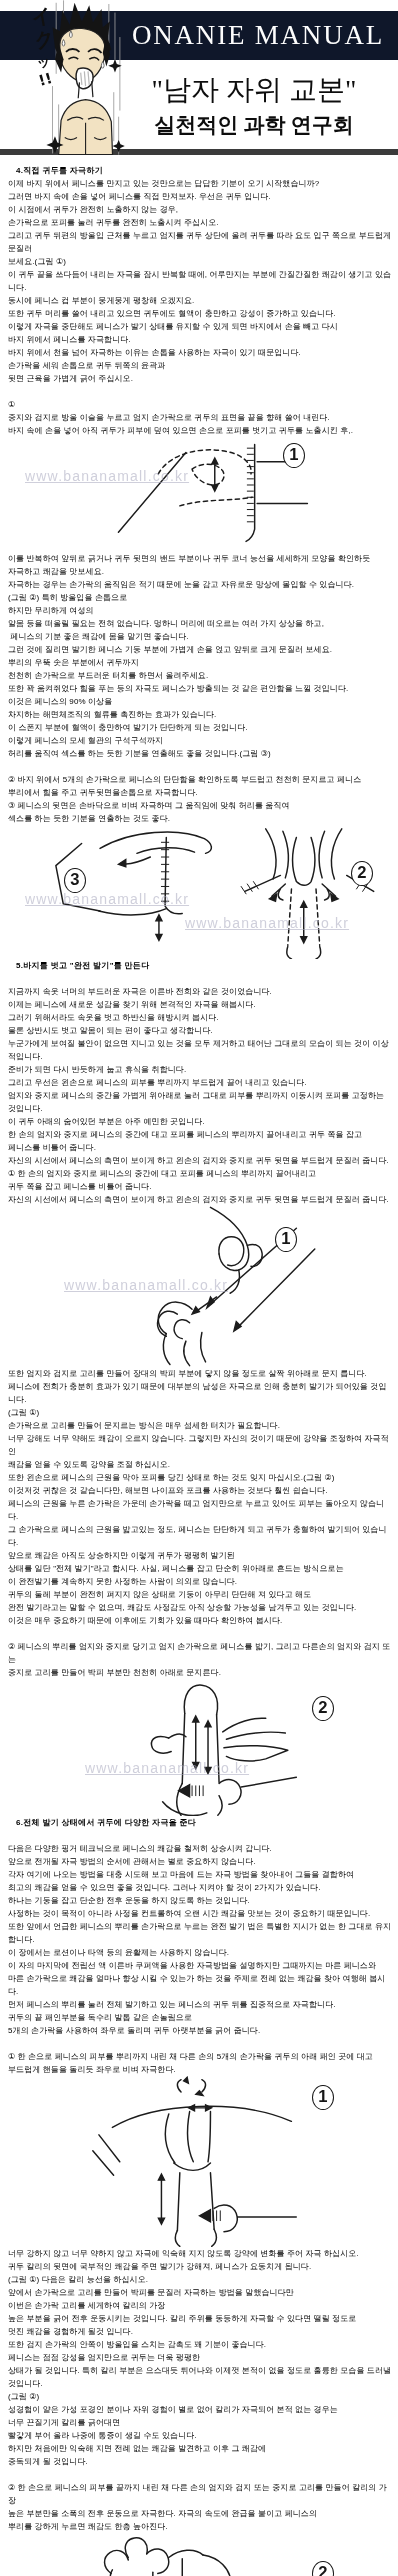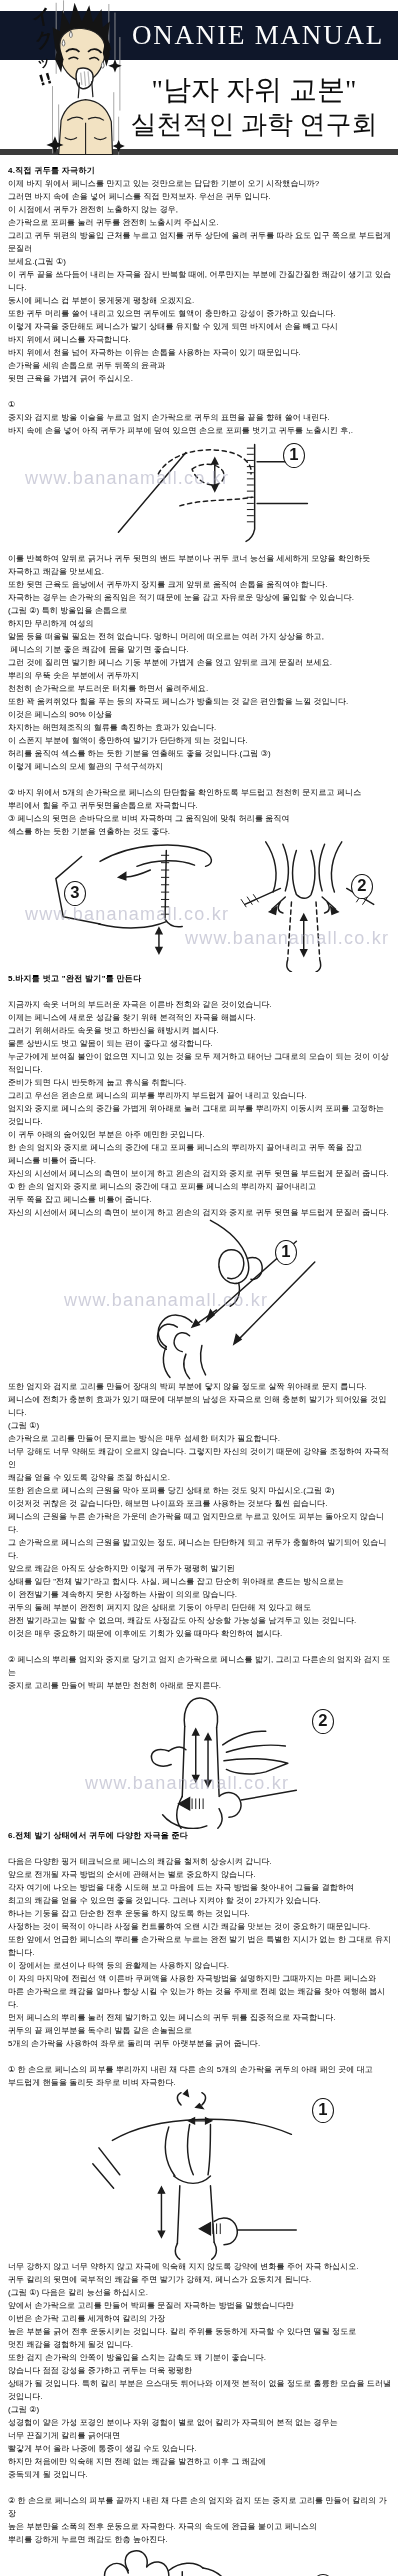--- a/index.html
+++ b/index.html
@@ -7,35 +7,35 @@
         font-family:"Liberation Sans","DejaVu Sans",sans-serif;color:#000;}
   
   .header{position:relative;width:399px;height:155px;}
   .banner{position:absolute;left:0;top:11px;width:399px;height:49px;background:#0f172a;padding-left:40px;}
   .banner-title{position:absolute;left:123px;top:8.6px;width:270px;text-align:center;
         font-family:"Liberation Serif","DejaVu Serif",serif;font-size:27px;color:#fdfdfd;
         letter-spacing:1.8px;white-space:nowrap;}
   .titles{position:absolute;left:113px;top:72px;width:282px;text-align:center;
         font-family:"Liberation Serif","DejaVu Serif",serif;color:#0d0d0d;}
   .doc-title{font-size:28px;line-height:36px;white-space:nowrap;}
-  .doc-subtitle{font-size:26px;line-height:34px;white-space:nowrap;}
+  .doc-subtitle{font-size:21px;line-height:34px;white-space:nowrap;font-weight:bold;}
   .divider{position:absolute;left:0;top:149px;width:399px;height:5.5px;background:#3b3b3b;}
   .char-svg{position:absolute;left:28px;top:0;z-index:2;}
   
   .doc-body{position:relative;padding:9.2px 4.9px 0 8px;}
-  .sec-heading{font-size:8px;line-height:13px;font-weight:bold;letter-spacing:0.3px;white-space:pre-wrap;}
+  .sec-heading{font-size:8px;line-height:13px;font-weight:bold;letter-spacing:0.3px;white-space:pre-wrap;margin-left:8px;}
   .line{font-size:8px;line-height:13px;letter-spacing:0.1px;white-space:pre-wrap;}
   
   .fig-wrap{position:relative;width:389px;}
   .fig-wrap svg{position:absolute;left:0;top:0;}
   .fignum{position:absolute;width:19.6px;height:23px;border:1.8px solid #161616;border-radius:50%;
         text-align:center;font-weight:bold;font-size:16.6px;line-height:22px;color:#161616;
         background:#fff;}
-  .wm{position:absolute;font-size:18px;letter-spacing:1.2px;color:rgba(168,168,190,0.55);
-        white-space:nowrap;font-family:"Liberation Sans",sans-serif;}
+  .wm{position:absolute;font-size:14px;letter-spacing:1.2px;color:rgba(168,168,190,0.55);
+        white-space:nowrap;font-family:"Liberation Sans",sans-serif;text-decoration:underline;}
   .sketch{stroke:#1c1c1c;stroke-width:2.4;fill:none;stroke-linecap:round;stroke-linejoin:round;}
   .sketch-thin{stroke:#1c1c1c;stroke-width:1.6;fill:none;stroke-linecap:round;}
   .sketch-dash{stroke:#1c1c1c;stroke-width:2.4;fill:none;stroke-linecap:round;stroke-dasharray:7 6;}
   .sketch-fill{stroke:#1c1c1c;stroke-width:2.2;fill:#1c1c1c;}
 </style>
 </head>
 <body>
 
 <div class="page">
 
@@ -128,35 +128,34 @@
       <path class="sketch-thin" d="M390 18 h10 M390 28 h10 M390 38 h10 M390 48 h10 M390 58 h10 M390 68 h10 M390 78 h10 M390 88 h10 M390 98 h10 M390 108 h10 M390 118 h10 M390 128 h10 M390 138 h10"></path>
       <path class="sketch" d="M406 40 L475 40"></path>
       <path class="sketch" d="M406 108 L488 108"></path>
     </svg>
     <div class="fignum" style="left:275px;top:6.1px;">1</div>
     <span class="wm" style="left:17px;top:31px;">www.bananamall.co.kr</span>
   </div>
       <div class="para">
         <div class="line">이를 반복하여 앞뒤로 긁거나 귀두 뒷면의 밴드 부분이나 귀두 코너 능선을 세세하게 모양을 확인하듯</div>
         <div class="line">자극하고 쾌감을 맛보세요.</div>
-        <div class="line">또한 뒷면 근육도 음낭에서 귀두까지 장지를 크게 앞뒤로 움직여 손톱을 움직여야 합니다.</div>
         <div class="line">자극하는 경우는 손가락의 움직임은 적기 때문에 눈을 감고 자유로운 망상에 몰입할 수 있습니다.</div>
         <div class="line">(그림 ②) 특히 방울입을 손톱으로</div>
         <div class="line">하지만 무리하게 여성의</div>
         <div class="line">알몸 등을 떠올릴 필요는 전혀 없습니다. 멍하니 머리에 떠오르는 여러 가지 상상을 하고,</div>
         <div class="line"> 페니스의 기분 좋은 쾌감에 몸을 맡기면 좋습니다.</div>
         <div class="line">그런 것에 질리면 발기한 페니스 기둥 부분에 가볍게 손을 얹고 앞뒤로 크게 문질러 보세요.</div>
         <div class="line">뿌리의 우뚝 솟은 부분에서 귀두까지</div>
         <div class="line">천천히 손가락으로 부드러운 터치를 하면서 올려주세요.</div>
         <div class="line">또한 꽉 움켜쥐었다 힘을 푸는 등의 자극도 페니스가 방출되는 것 같은 편안함을 느낄 것입니다.</div>
         <div class="line">이것은 페니스의 90% 이상을</div>
         <div class="line">차지하는 해면체조직의 혈류를 촉진하는 효과가 있습니다.</div>
         <div class="line">이 스폰지 부분에 혈액이 충만하여 발기가 단단하게 되는 것입니다.</div>
+        <div class="line">이렇게 페니스의 모세 혈관의 구석구석까지</div>
         <div class="line">허리를 움직여 섹스를 하는 듯한 기분을 연출해도 좋을 것입니다.(그림 ③)</div>
-        <div class="line">이렇게 페니스의 모세 혈관의 구석구석까지</div>
         <div class="line">&nbsp;</div>
         <div class="line">② 바지 위에서 5개의 손가락으로 페니스의 단단함을 확인하도록 부드럽고 천천히 문지르고 페니스</div>
         <div class="line">뿌리에서 힘을 주고 귀두뒷면을손톱으로 자극합니다.</div>
         <div class="line">③ 페니스의 뒷면은 손바닥으로 비벼 자극하며 그 움직임에 맞춰 허리를 움직여</div>
         <div class="line">섹스를 하는 듯한 기분을 연출하는 것도 좋다.</div>
       </div>
       <div class="fig-wrap" style="height:134px;">
     <svg width="389" height="134" viewBox="0 0 634 218">
 
       <path class="sketch" d="M150 38 C200 8 280 4 320 22 C334 30 336 42 322 46"></path>
@@ -330,21 +329,21 @@
   </div>
       <div class="para">
         <div class="line">너무 강하지 않고 너무 약하지 않고 자극에 익숙해 지지 않도록 강약에 변화를 주어 자극 하십시오.</div>
         <div class="line">귀두 칼리의 뒷면에 국부적인 쾌감을 주면 발기가 강해져, 페니스가 요동치게 됩니다.</div>
         <div class="line">(그림 ①) 다음은 칼리 능선을 하십시오.</div>
         <div class="line">앞에서 손가락으로 고리를 만들어 박피를 문질러 자극하는 방법을 말했습니다만</div>
         <div class="line">이번은 손가락 고리를 세게하여 칼리의 가장</div>
         <div class="line">높은 부분을 긁어 전후 운동시키는 것입니다. 칼리 주위를 동등하게 자극할 수 있다면 떨릴 정도로</div>
         <div class="line">멋진 쾌감을 경험하게 될것 입니다.</div>
         <div class="line">또한 검지 손가락의 안쪽이 방울입을 스치는 감촉도 꽤 기분이 좋습니다.</div>
-        <div class="line">않습니다 점점 강성을 증가하고 귀두는 더욱 팽팽한</div>
+        <div class="line">페니스는 점점 강성을 엄지만으로 귀두는 더욱 팽팽한</div>
         <div class="line">상태가 될 것입니다. 특히 칼리 부분은 으스대듯 튀어나와 이제껏 본적이 없을 정도로 훌륭한 모습을 드러낼 것입니다.</div>
         <div class="line">(그림 ②)</div>
         <div class="line">성경험이 얕은 가성 포경인 분이나 자위 경험이 별로 없어 칼리가 자극되어 본적 없는 경우는</div>
         <div class="line">너무 끈질기게 칼리를 긁어대면</div>
         <div class="line">빨갛게 부어 올라 나중에 통증이 생길 수도 있습니다.</div>
         <div class="line">하지만 처음에만 익숙해 지면 전례 없는 쾌감을 발견하고 이후 그 쾌감에</div>
         <div class="line">중독되게 될 것입니다.</div>
         <div class="line">&nbsp;</div>
         <div class="line">② 한 손으로 페니스의 피부를 끝까지 내린 채 다른 손의 엄지와 검지 또는 중지로 고리를 만들어 칼리의 가장</div>
         <div class="line">높은 부분만을 소폭의 전후 운동으로 자극한다. 자극의 속도에 완급을 붙이고 페니스의</div>

